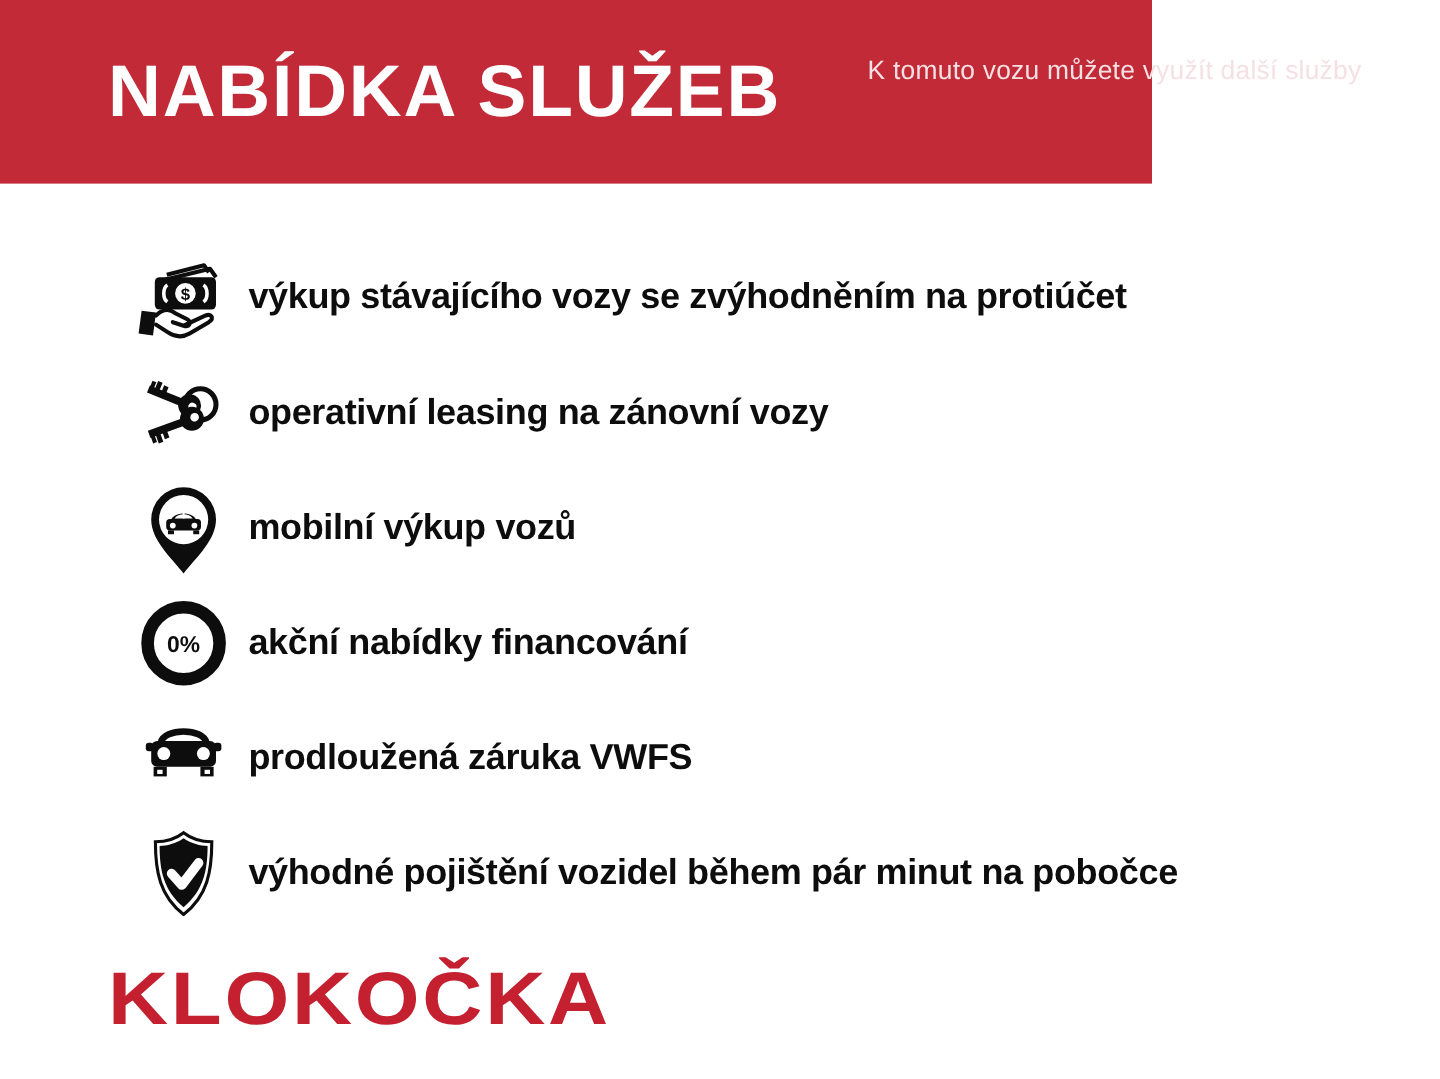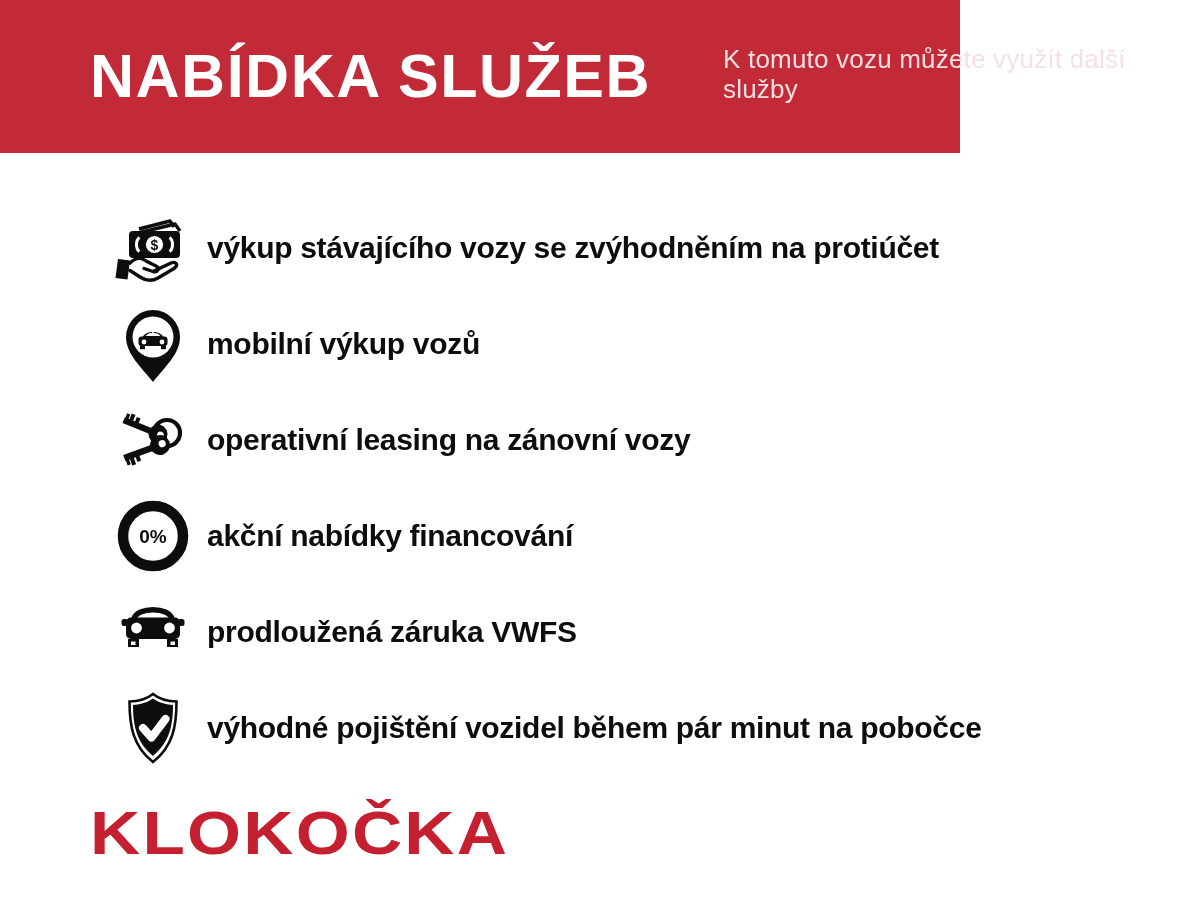--- a/index.html
+++ b/index.html
@@ -27,21 +27,21 @@
     position:absolute;left:90px;top:50%;
     transform:translateY(-52%);
     color:var(--banner_text);
     font-size:61px;font-weight:700;
     letter-spacing:1.5px;white-space:nowrap;
   }
   .banner-note{
     position:absolute;left:723px;top:44px;
     width:430px;
     color:var(--banner_note);
-    font-size:26px;line-height:30px;font-weight:500;
+    font-size:22px;line-height:30px;font-weight:500;
     letter-spacing:0.2px;
   }
   .services{
     padding:47px 0 0 113px;
   }
   .service-row{
     display:flex;align-items:center;height:96px;
   }
   .icon-box{
     flex:0 0 80px;width:80px;height:82px;
@@ -91,58 +91,58 @@
         <path d="M41 63 l17 -8 c5 -2 8 2 3 5.5 L45 70 c-6 3.5 -12 3 -18 -1 l-10 -6.5" fill="none" stroke="#0d0d0d" stroke-width="3.4" stroke-linecap="round" stroke-linejoin="round"></path>
         <path d="M5 51 l12 1.5 -2.5 19 -12 -1.5 z" fill="#0d0d0d"></path>
       </svg>
     </span>
     <span class="service-label">výkup stávajícího vozy se zvýhodněním na protiúčet</span>
   </div>
 
   <div class="service-row">
     <span class="icon-box">
       <svg viewBox="0 0 80 80" aria-hidden="true">
-        <path d="M40 78 C29 64 13 50 13 33 A27 27 0 1 1 67 33 C67 50 51 64 40 78 Z" fill="#0d0d0d"></path>
-        <circle cx="40" cy="33" r="20.5" fill="#ffffff"></circle>
-        <path d="M29.5 33.5 c2 -7.5 19 -7.5 21 0 z" fill="#0d0d0d"></path>
-        <path d="M32.5 32 c3 -4.5 12 -4.5 15 0 z" fill="#ffffff"></path>
-        <line x1="40" y1="27.5" x2="40" y2="32" stroke="#ffffff" stroke-width="1.6"></line>
-        <rect x="25.5" y="32.5" width="29" height="9.5" rx="3" fill="#0d0d0d"></rect>
-        <circle cx="31" cy="38" r="2.4" fill="#ffffff"></circle>
-        <circle cx="49" cy="38" r="2.4" fill="#ffffff"></circle>
-        <rect x="27" y="42" width="5" height="3.2" fill="#0d0d0d"></rect>
-        <rect x="48" y="42" width="5" height="3.2" fill="#0d0d0d"></rect>
-      </svg>
-    </span>
-    <span class="service-label">mobilní výkup vozů</span>
-  </div>
-
-  <div class="service-row">
-    <span class="icon-box">
-      <svg viewBox="0 0 80 80" aria-hidden="true">
         <circle cx="54" cy="33" r="13" fill="none" stroke="#0d0d0d" stroke-width="4.2"></circle>
         <g transform="translate(45 34) rotate(-158)">
           <rect x="5" y="-3.2" width="32" height="6.4" fill="#0d0d0d"></rect>
           <rect x="22" y="2.2" width="4" height="5.5" fill="#0d0d0d"></rect>
           <rect x="28" y="2.2" width="4" height="7" fill="#0d0d0d"></rect>
           <rect x="33" y="2.2" width="3.4" height="5.5" fill="#0d0d0d"></rect>
           <circle cx="0" cy="0" r="9.5" fill="#0d0d0d"></circle>
           <circle cx="-2.5" cy="0" r="3.4" fill="#ffffff"></circle>
         </g>
         <g transform="translate(47 45) rotate(160)">
           <rect x="5" y="-3.2" width="33" height="6.4" fill="#0d0d0d"></rect>
           <rect x="23" y="-8.2" width="4" height="5.5" fill="#0d0d0d"></rect>
           <rect x="29" y="-9.8" width="4" height="7" fill="#0d0d0d"></rect>
           <rect x="34" y="-8.2" width="3.4" height="5.5" fill="#0d0d0d"></rect>
           <circle cx="0" cy="0" r="10" fill="#0d0d0d"></circle>
           <circle cx="-2.5" cy="0.5" r="3.6" fill="#ffffff"></circle>
         </g>
       </svg>
     </span>
     <span class="service-label">operativní leasing na zánovní vozy</span>
+  </div>
+
+  <div class="service-row">
+    <span class="icon-box">
+      <svg viewBox="0 0 80 80" aria-hidden="true">
+        <path d="M40 78 C29 64 13 50 13 33 A27 27 0 1 1 67 33 C67 50 51 64 40 78 Z" fill="#0d0d0d"></path>
+        <circle cx="40" cy="33" r="20.5" fill="#ffffff"></circle>
+        <path d="M29.5 33.5 c2 -7.5 19 -7.5 21 0 z" fill="#0d0d0d"></path>
+        <path d="M32.5 32 c3 -4.5 12 -4.5 15 0 z" fill="#ffffff"></path>
+        <line x1="40" y1="27.5" x2="40" y2="32" stroke="#ffffff" stroke-width="1.6"></line>
+        <rect x="25.5" y="32.5" width="29" height="9.5" rx="3" fill="#0d0d0d"></rect>
+        <circle cx="31" cy="38" r="2.4" fill="#ffffff"></circle>
+        <circle cx="49" cy="38" r="2.4" fill="#ffffff"></circle>
+        <rect x="27" y="42" width="5" height="3.2" fill="#0d0d0d"></rect>
+        <rect x="48" y="42" width="5" height="3.2" fill="#0d0d0d"></rect>
+      </svg>
+    </span>
+    <span class="service-label">mobilní výkup vozů</span>
   </div>
 
   <div class="service-row">
     <span class="icon-box">
       <svg viewBox="0 0 80 80" aria-hidden="true">
         <circle cx="40" cy="40" r="30" fill="none" stroke="#0d0d0d" stroke-width="10.5"></circle>
         <text class="pct" x="40" y="47" font-size="19" font-weight="bold" text-anchor="middle" fill="#0d0d0d">0%</text>
       </svg>
     </span>
     <span class="service-label">akční nabídky financování</span>

